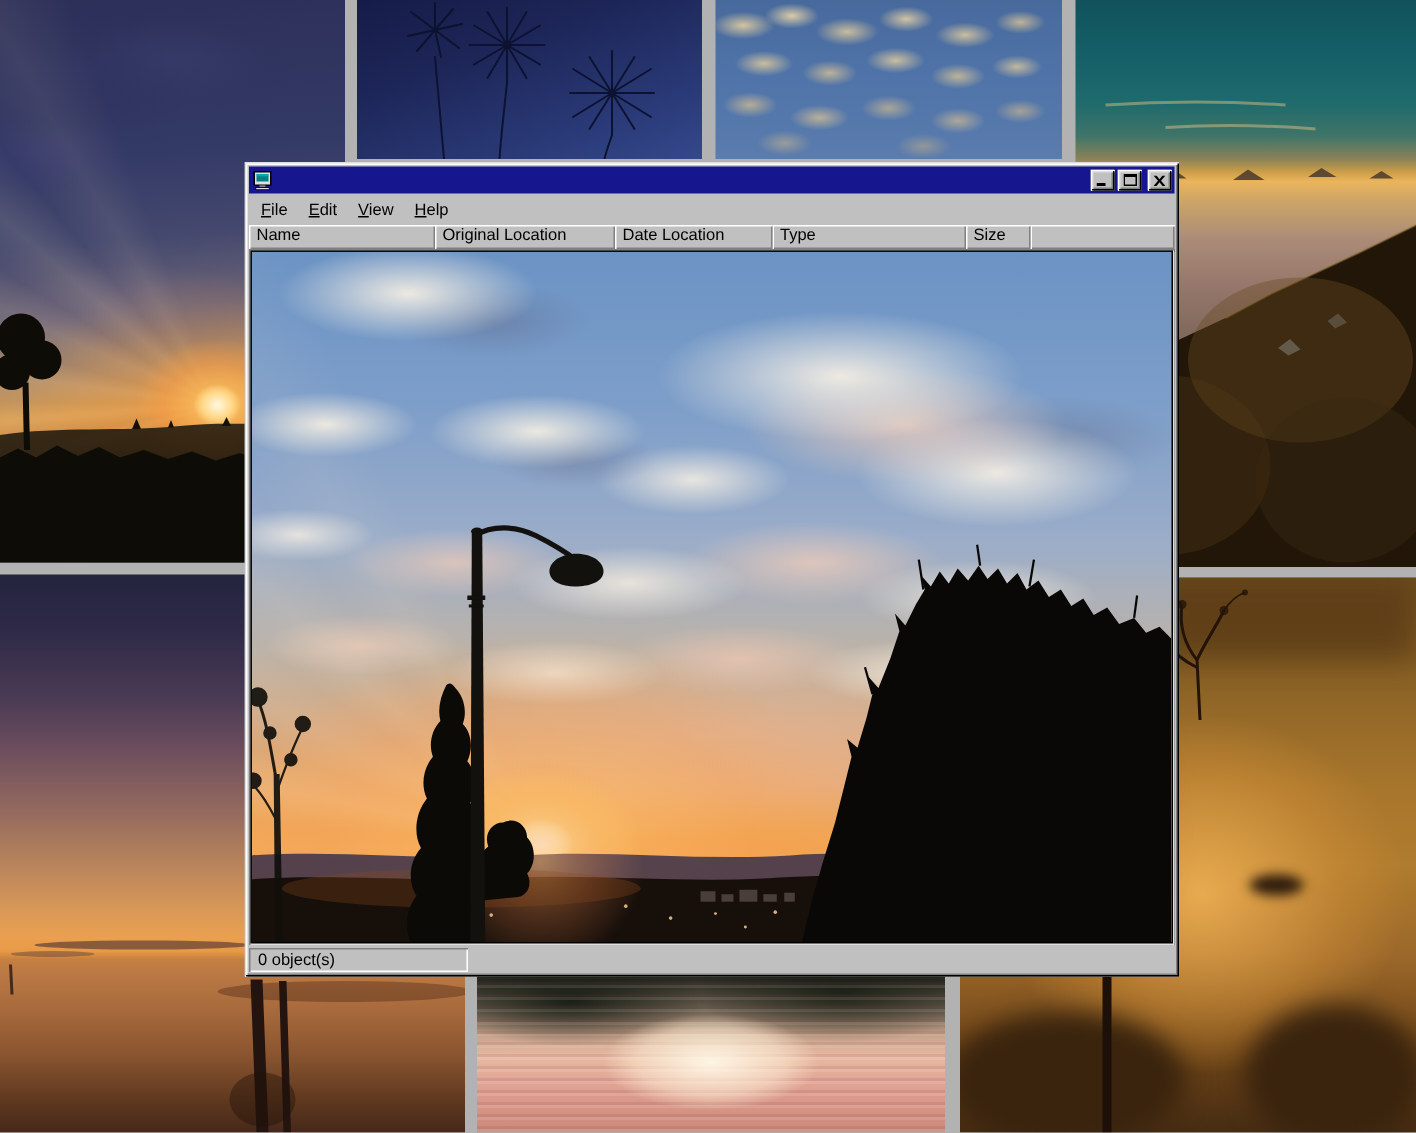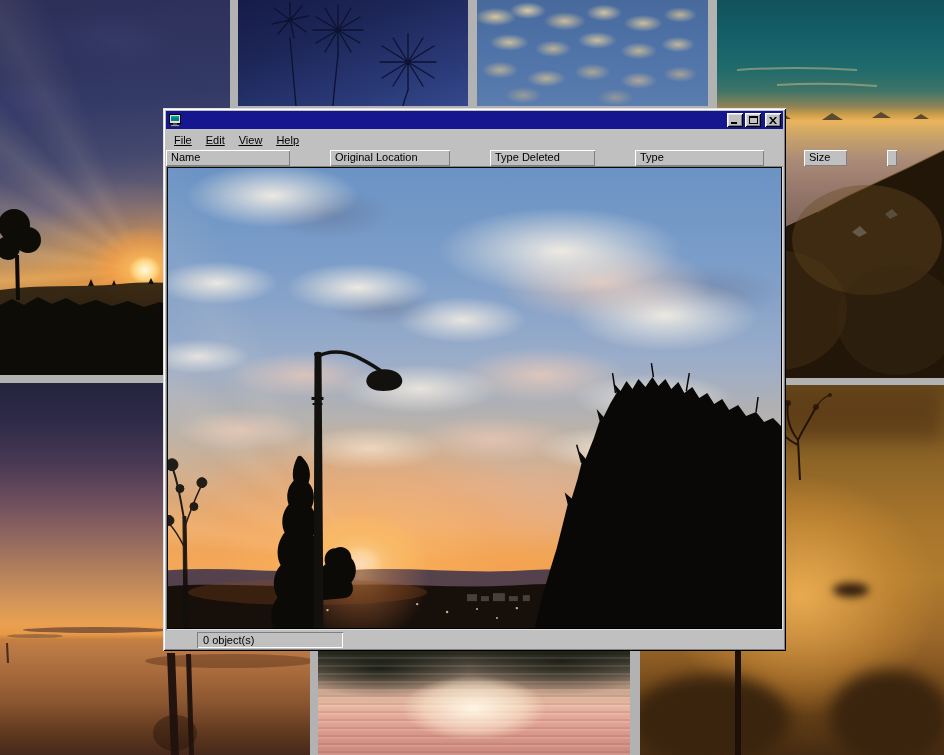--- a/index.html
+++ b/index.html
@@ -70,24 +70,24 @@
   
   .win{position:absolute;left:163px;top:108px;width:623px;height:543px;background:var(--chrome);
     box-shadow:inset 1px 1px 0 #dfdfdf, inset -1px -1px 0 #000, inset 2px 2px 0 #fff, inset -2px -2px 0 #808080;
     padding:3px;display:flex;flex-direction:column;}
   .titlebar{height:18px;background:var(--titlebar-active);display:flex;align-items:center;padding:1px 2px;flex:0 0 18px;}
   .tb-icon{width:14px;height:13px;margin-right:3px;flex:0 0 14px;}
   .tb-title{color:#fff;font-weight:bold;font-size:11px;flex:1;white-space:nowrap;overflow:hidden;}
   .tb-btn{width:16px;height:14px;background:var(--chrome);margin-left:2px;display:flex;align-items:center;justify-content:center;
     box-shadow:inset 1px 1px 0 #fff, inset -1px -1px 0 #000, inset 2px 2px 0 #dfdfdf, inset -2px -2px 0 #808080;}
   .tb-btn.closeb{margin-left:4px;}
-  .menubar{height:21px;display:flex;align-items:center;padding-left:1px;flex:0 0 21px;text-decoration:underline;}
+  .menubar{height:21px;display:flex;align-items:center;padding-left:1px;flex:0 0 21px;}
   .menu-item{padding:3px 7px 2px 7px;}
   .menu-item u{text-decoration:underline;}
-  .headers{height:16px;display:flex;flex:0 0 16px;gap:40px;}
+  .headers{height:16px;display:flex;flex:0 0 16px;}
   .hcell{background:var(--chrome);box-shadow:inset 1px 1px 0 #fff, inset -1px -1px 0 #808080;
     padding:1px 5px 0 5px;white-space:nowrap;overflow:hidden;flex:0 0 auto;}
   .col0{width:124px;}.col1{width:120px;}.col2{width:105px;}.col3{width:129px;}.col4{width:43px;text-align:left;}.col5{flex:1;}
   .content{flex:1;position:relative;background:#000;
     box-shadow:inset 1px 1px 0 #808080, inset -1px -1px 0 #dfdfdf, inset 2px 2px 0 #0a0a0a;}
   .photo{position:absolute;left:2px;top:2px;right:2px;bottom:2px;overflow:hidden;
     background:
       radial-gradient(22px 18px at 31.4% 86%, #ffffff 0%, #fff3c4 55%, rgba(255,240,190,0) 100%),
       radial-gradient(90px 70px at 31.4% 86%, rgba(255,236,170,.95) 0%, rgba(255,205,110,.75) 45%, rgba(255,180,90,0) 75%),
       radial-gradient(280px 190px at 31.4% 86%, rgba(255,190,100,.55) 0%, rgba(250,160,80,.25) 50%, rgba(250,150,80,0) 75%),
@@ -110,21 +110,21 @@
       radial-gradient(90px 28px at 12% 57%, rgba(240,205,185,.7), rgba(240,205,185,0) 72%),
       radial-gradient(100px 30px at 33% 61%, rgba(247,238,225,.75), rgba(247,238,225,0) 72%),
       radial-gradient(110px 32px at 53% 59%, rgba(240,200,180,.7), rgba(240,200,180,0) 72%),
       radial-gradient(100px 30px at 72% 61%, rgba(247,238,225,.75), rgba(247,238,225,0) 72%),
       radial-gradient(90px 28px at 89% 59%, rgba(240,200,180,.7), rgba(240,200,180,0) 72%),
       radial-gradient(420px 64px at 50% 70%, rgba(236,188,162,.5), rgba(236,188,162,0) 75%),
       radial-gradient(340px 48px at 30% 78%, rgba(244,186,138,.55), rgba(244,186,138,0) 75%),
       radial-gradient(300px 44px at 72% 77%, rgba(232,170,138,.5), rgba(232,170,138,0) 75%),
       linear-gradient(#6b93c4 0%, #7d9ec9 22%, #9badc9 42%, #bdb3a8 58%, #d6a87e 70%, #eca85e 80%, #f2a452 86%, #e89a4c 100%);}
   .photo svg{position:absolute;left:0;top:0;width:100%;height:100%;}
-  .statusbar{height:18px;flex:0 0 18px;display:flex;gap:19px;padding-top:2px;margin-left:31px;}
+  .statusbar{height:18px;flex:0 0 18px;display:flex;gap:19px;padding-top:2px;}
   .spanel{box-shadow:inset 1px 1px 0 #808080, inset -1px -1px 0 #fff;padding:2px 6px 0 6px;white-space:nowrap;overflow:hidden;}
   .sp1{width:146px;flex:0 0 146px;}
   .sp2{flex:1;position:relative;}
   .grip{position:absolute;right:1px;bottom:1px;width:12px;height:12px;
     background:repeating-linear-gradient(135deg, rgba(0,0,0,0) 0 2px, #fff 2px 3px, #808080 3px 5px);
     clip-path:polygon(100% 0, 0 100%, 100% 100%);}
 </style>
 </head>
 <body>
 
@@ -243,21 +243,21 @@
     <div class="menubar">
       <span class="menu-item accel"><u>F</u>ile</span>
       <span class="menu-item accel"><u>E</u>dit</span>
       <span class="menu-item accel"><u>V</u>iew</span>
       <span class="menu-item accel"><u>H</u>elp</span>
     </div>
 
     <div class="headers">
       <div class="hcell col0">Name</div>
       <div class="hcell col1">Original Location</div>
-      <div class="hcell col2">Type Deleted</div>
+      <div class="hcell col2">Date Location</div>
       <div class="hcell col3">Type</div>
       <div class="hcell col4">Size</div>
       <div class="hcell col5"></div>
     </div>
 
     <div class="content">
       <div class="photo">
         <svg viewBox="0 0 615 462" preserveAspectRatio="none">
           <defs>
             <radialGradient id="sg" cx="50%" cy="50%" r="50%">

